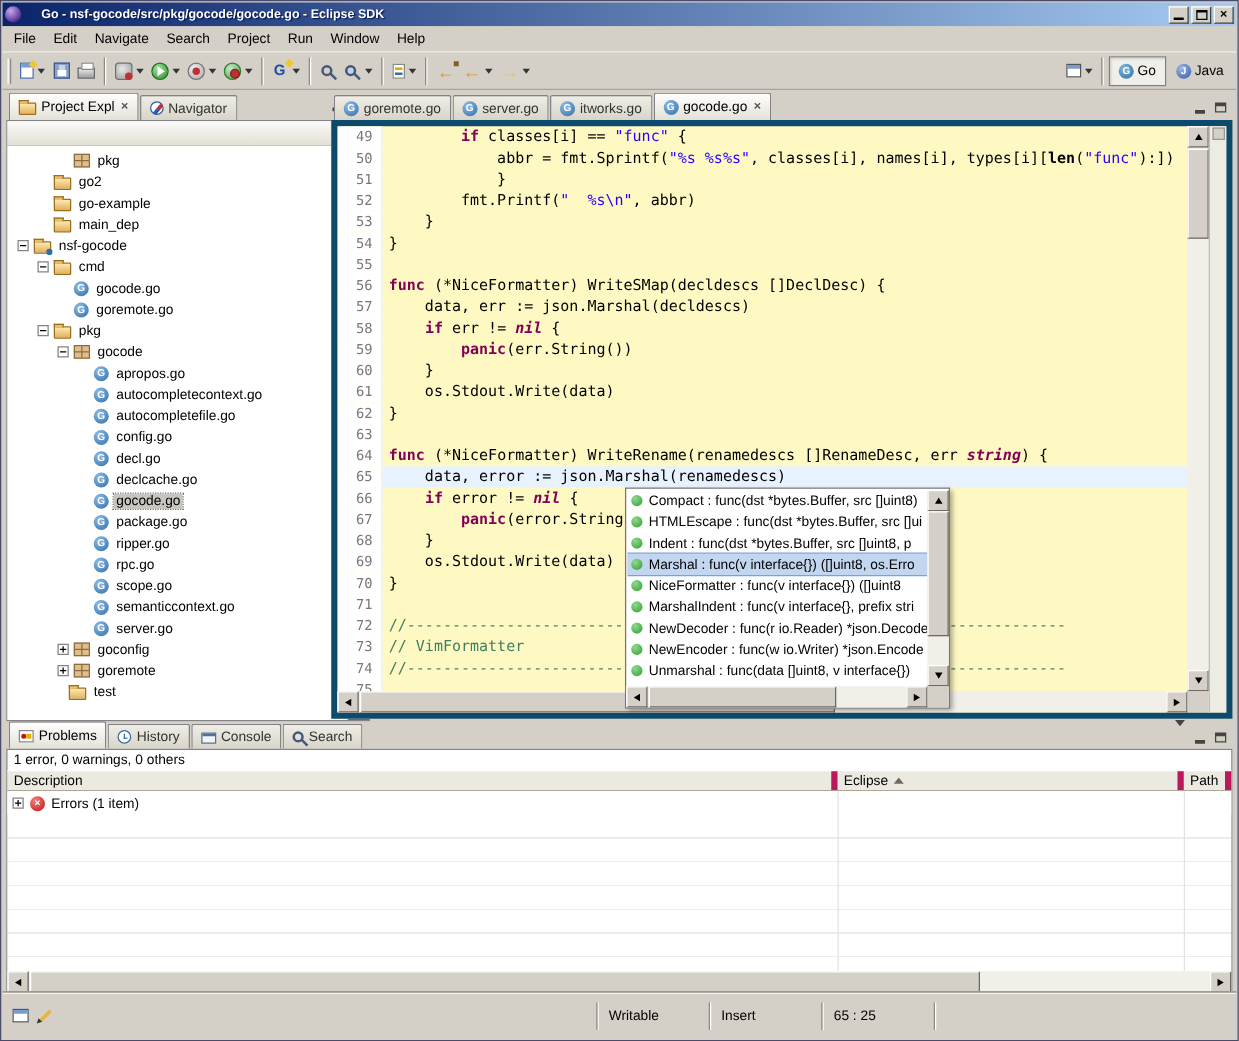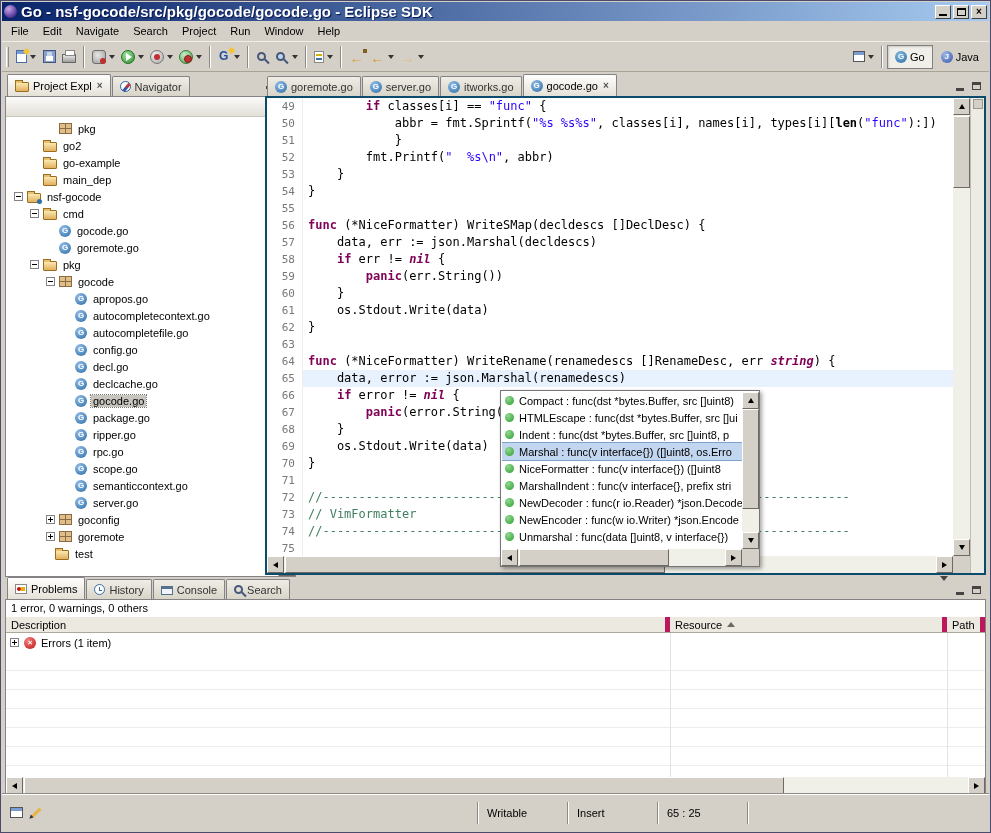--- a/index.html
+++ b/index.html
@@ -3,21 +3,21 @@
 <meta charset="utf-8">
 <style>
 *{margin:0;padding:0;box-sizing:border-box}
 html,body{width:991px;height:833px;overflow:hidden}
 body{font-family:"Liberation Sans",sans-serif;background:#D4D0C8;position:relative;border:1px solid #4A4A6A}
 i{font-style:normal}
 
 
 .titlebar{position:absolute;left:1px;top:1px;right:1px;height:19px;background:linear-gradient(to right,#0A246A,#A6CAF0);display:flex;align-items:center;padding:0 2px;color:#fff}
 .eclipse-logo{width:13px;height:13px;border-radius:50%;background:radial-gradient(circle at 35% 30%,#C9A7E8,#4B2D91 75%);flex:none}
-.tb-title{font-size:15px;font-weight:bold;margin-left:4px;flex:1;white-space:nowrap;overflow:hidden;text-shadow:1px 1px 1px #00124A}
+.tb-title{font-size:10px;font-weight:bold;margin-left:16px;flex:1;white-space:nowrap;overflow:hidden;text-shadow:1px 1px 1px #00124A}
 .tbb{width:16px;height:14px;background:#D4D0C8;border:1px solid;border-color:#FFF #404040 #404040 #FFF;margin-left:2px;display:flex;align-items:center;justify-content:center;color:#000;flex:none;position:relative}
 .g-min{width:8px;height:2px;background:#000;margin-top:7px}
 .g-max{width:9px;height:8px;border:1px solid #000;border-top:2px solid #000}
 .g-close{font-size:10px;font-weight:bold;line-height:10px}
 
 
 .menubar{position:absolute;top:20px;left:1px;right:1px;height:20px;display:flex;align-items:center;padding-left:2px;font-size:11px;background:#D4D0C8}
 .menu-item{padding:2px 7px;color:#000}
 
 
@@ -103,21 +103,21 @@
 .icon-gofile{width:12px;height:12px;border-radius:50%;background:radial-gradient(circle at 35% 30%,#8FBCE8,#2E6DA4);color:#FFF;font-weight:bold;font-size:8px;line-height:12px;text-align:center}
 .icon-compass{width:11px;height:11px;border:1px solid #2E5FA3;border-radius:50%;background:#FFF}
 .icon-compass::before{content:"";position:absolute;left:4px;top:1px;width:3px;height:9px;background:linear-gradient(#C03030 50%,#3355AA 50%);transform:rotate(40deg)}
 .tree .nicon{margin-right:4px}
 .titem .tlabel{padding:0 2px}
 .titem.sel .tlabel{background:#C8C5BE;outline:1px dotted #777}
 .sash-v{position:absolute;left:260px;top:0;bottom:0;width:3px}
 
 
 .editorp{position:absolute;left:263px;top:2px;right:3px;bottom:2px}
-.ed-body{position:absolute;top:22px;left:0;right:0;bottom:0;border:2px solid #0c4a6e;background:#ffffff}
+.ed-body{position:absolute;top:22px;left:0;right:0;bottom:0;border:5px solid #0c4a6e;background:#fef9c3}
 #lines{position:absolute;top:0;left:0;right:31px;bottom:17px;overflow:hidden;font-family:"DejaVu Sans Mono",monospace;font-size:12px;line-height:17px;white-space:pre}
 .cline{display:flex;height:17px}
 .lnum{flex:none;width:36px;text-align:right;padding-right:7px;color:#787878;background:#FFF;font-size:11px;border-right:1px solid #EDEDED}
 .ctext{flex:1;padding-left:5px;overflow:hidden}
 .cline.cur .ctext{background:#E8F2FE}
 .tp{color:#000}
 .tk{color:#7F0055;font-weight:bold}
 .tt{color:#7F0055;font-weight:bold;font-style:italic}
 .ts{color:#2A00FF}
 .tc{color:#3F7F5F}
@@ -540,21 +540,21 @@
         <i class="vb-max"></i>
       </span>
   </div>
   <div class="pr-body">
     <div class="pr-summary">1 error, 0 warnings, 0 others</div>
     <div id="pr-header">
         <div class="pr-h" style="width: 664px;">
           <span>Description</span>
         </div>
         <div class="pr-h" style="width: 277px;">
-          <span>Resource</span>
+          <span>Eclipse</span>
           <i class="sortasc"></i>
         </div>
         <div class="pr-h" style="flex: 1 1 0%;">
           <span>Path</span>
         </div>
       </div>
     <div id="pr-rows">
       <div class="pr-col-line" style="left:664px"></div>
       <div class="pr-col-line" style="left:941px"></div>
     <div class="pr-row">

